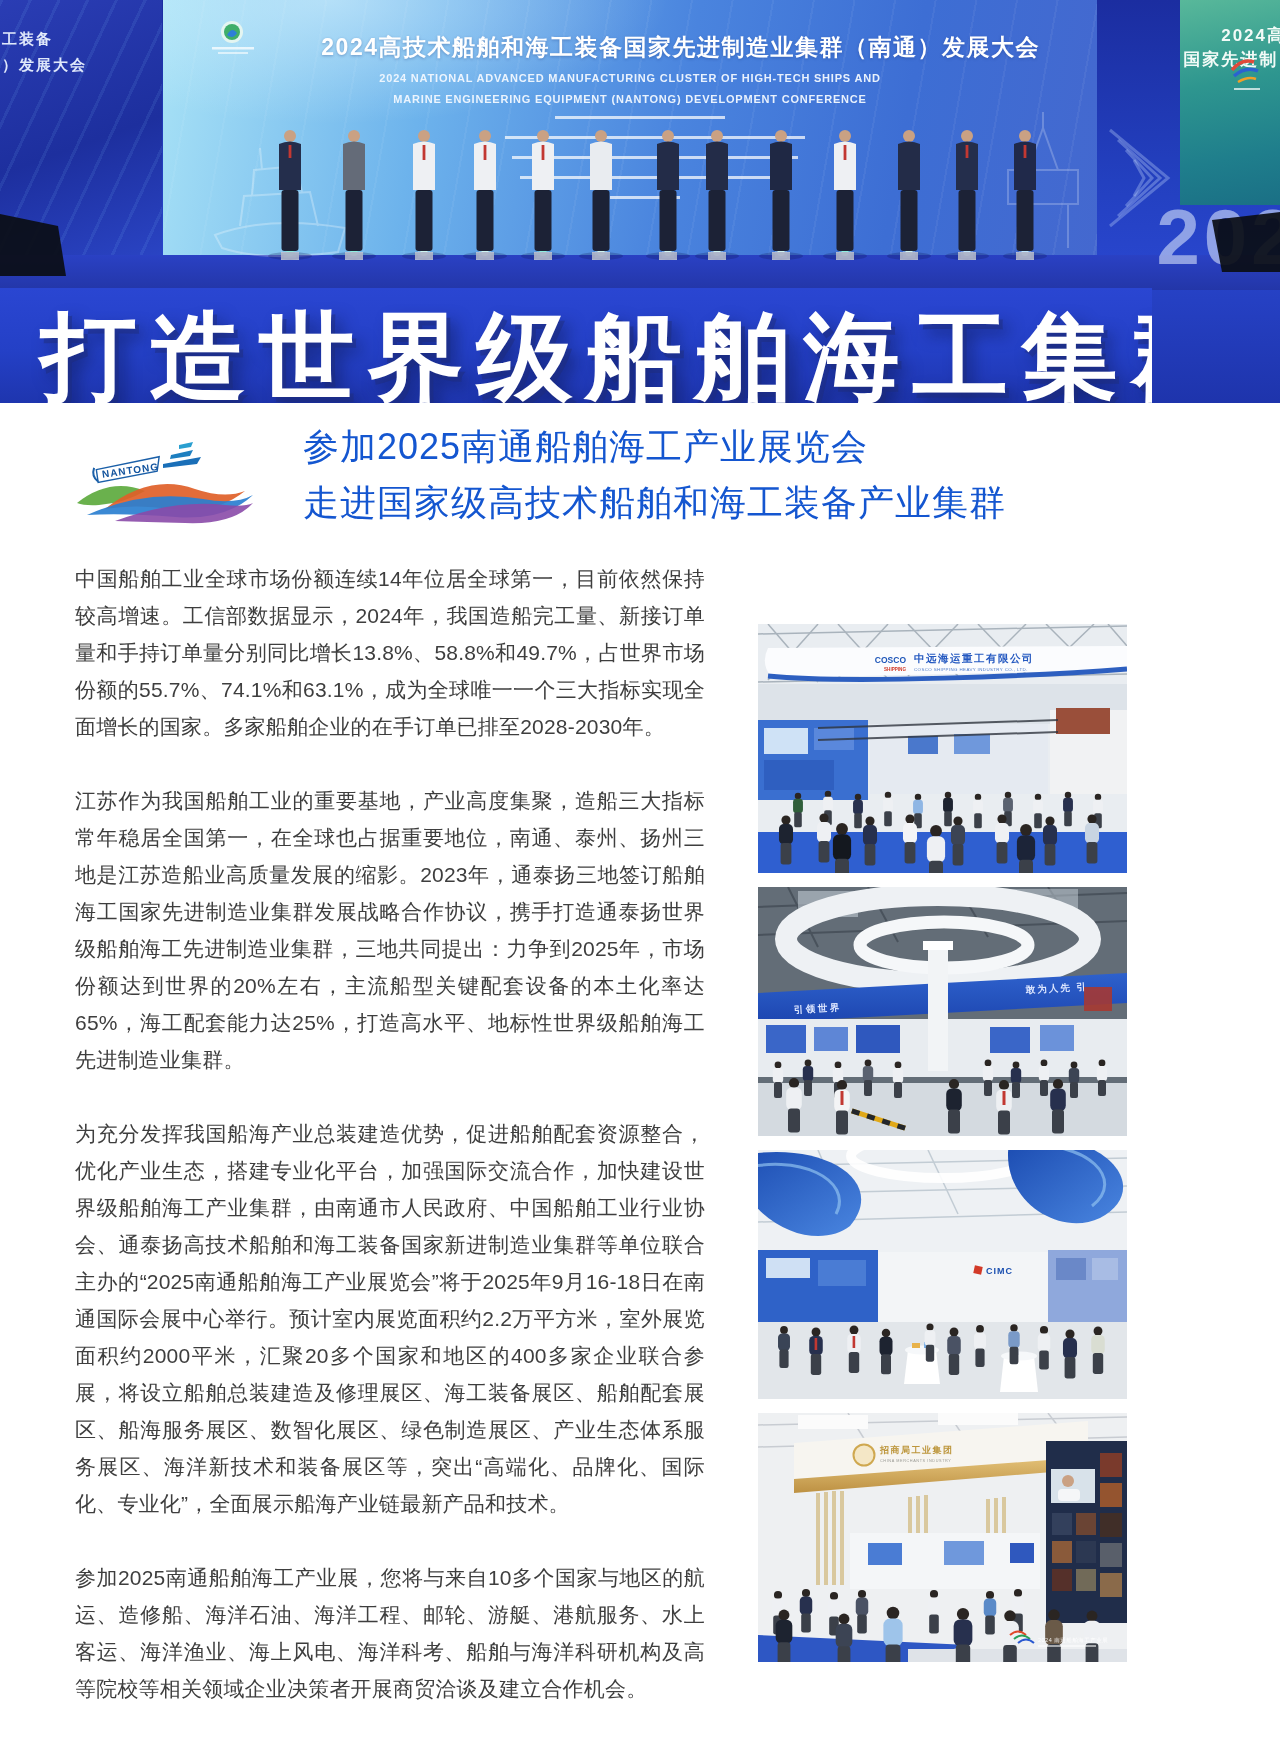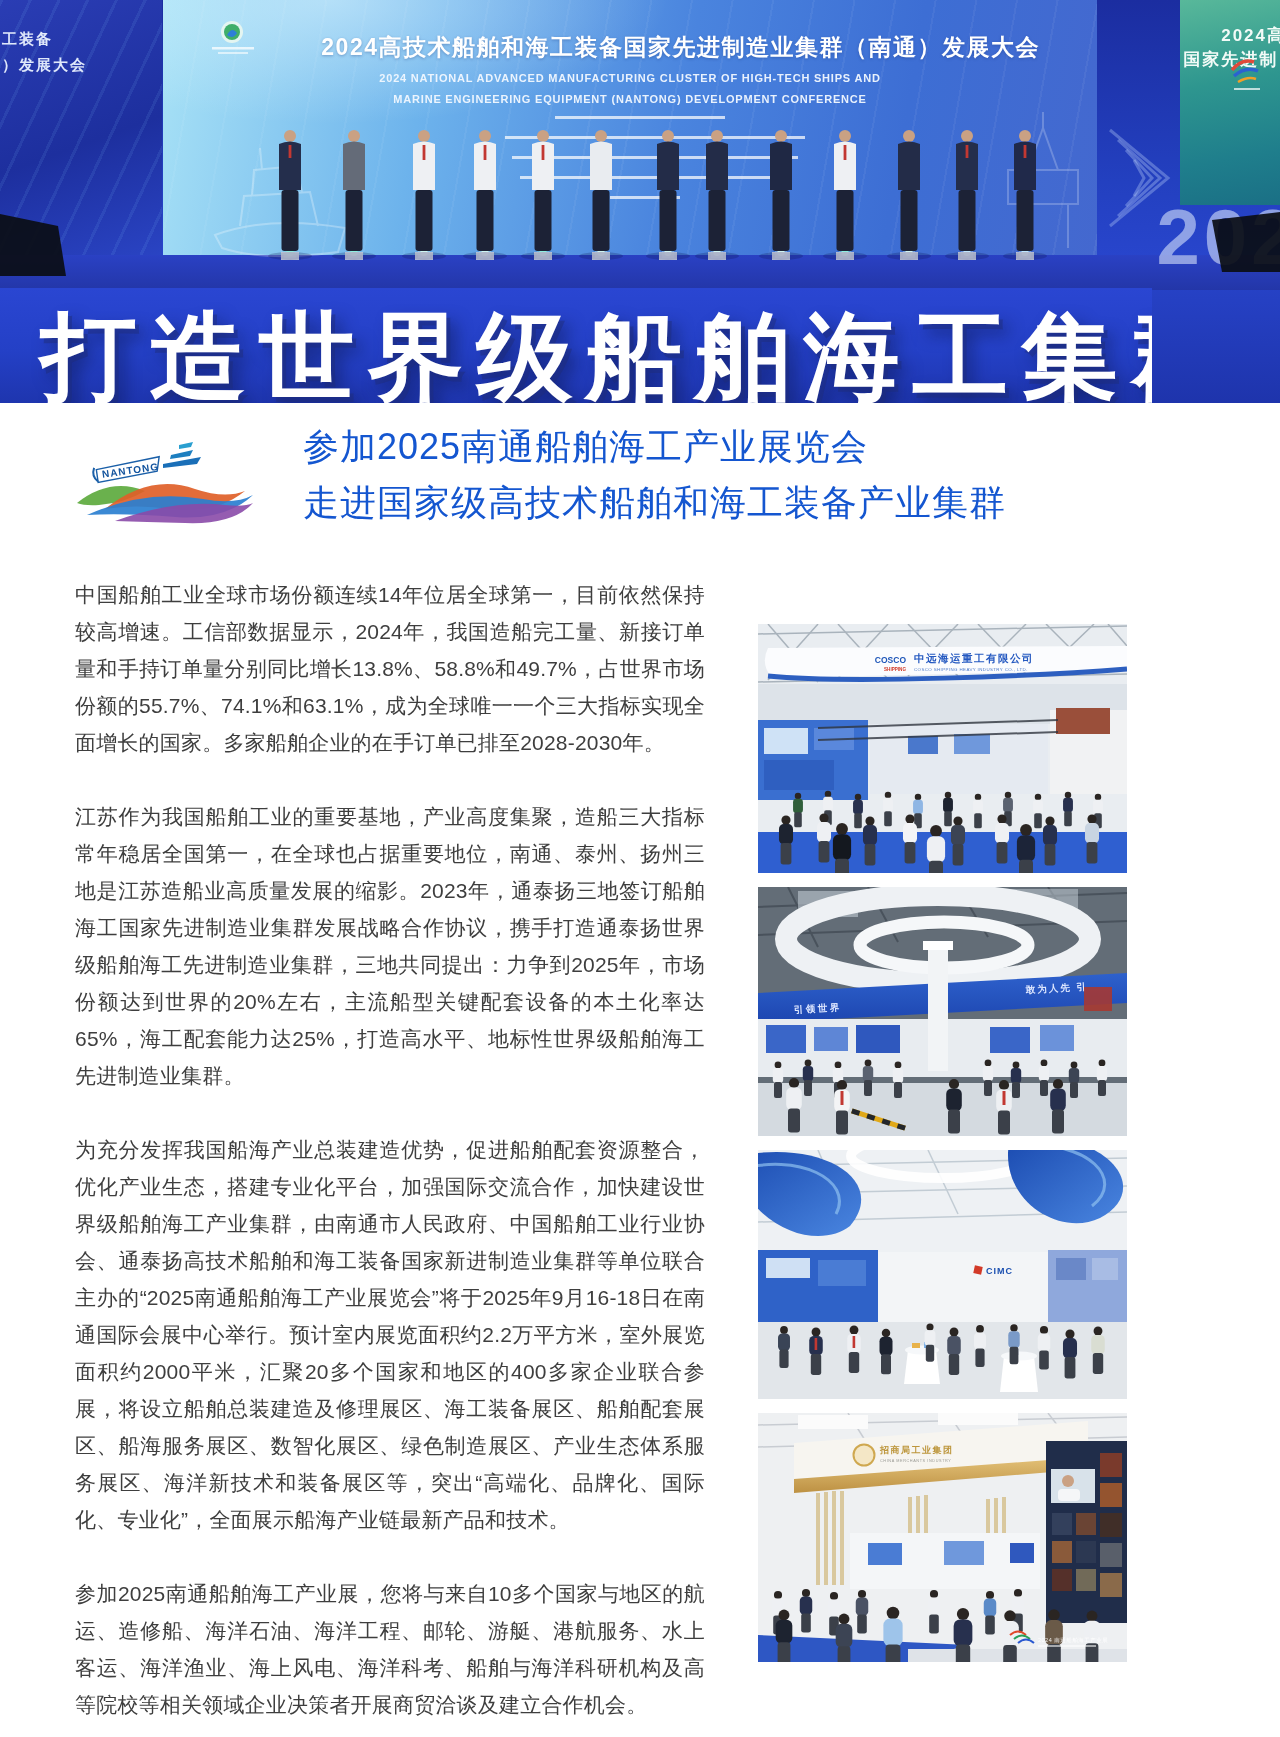--- a/index.html
+++ b/index.html
@@ -45,21 +45,21 @@
     font-size:78px;font-weight:800;letter-spacing:4px;color:rgba(230,240,255,.55);white-space:nowrap;}
   .hero-svg{position:absolute;left:0;top:0;z-index:3;}
   
   .article{position:relative;padding:22px 81px 0 75px;}
   .article-header{position:relative;height:135px;margin-bottom:0;}
   .nt-logo{position:absolute;left:0;top:8px;}
   .titles{position:absolute;left:228px;top:-6px;width:900px;}
   .titles .t{font-size:36px;line-height:56px;font-weight:normal;color:#1456d0;letter-spacing:1px;white-space:nowrap;}
   .columns{display:flex;align-items:flex-start;}
   .text-col{width:630px;}
-  .text-col p{margin:16px 0 37px 0;font-size:21px;line-height:37px;color:#3e3e3e;
+  .text-col p{margin:0 0 37px 0;font-size:21px;line-height:37px;color:#3e3e3e;
     text-align:justify;letter-spacing:.2px;}
   .photo-col{width:369px;margin-left:53px;margin-top:64px;}
   .photo{display:block;margin:0 0 14px 0;}
   svg{display:block;}
 </style>
 </head>
 <body>
 
 <svg width="0" height="0" style="position:absolute" aria-hidden="true">
   <defs>

